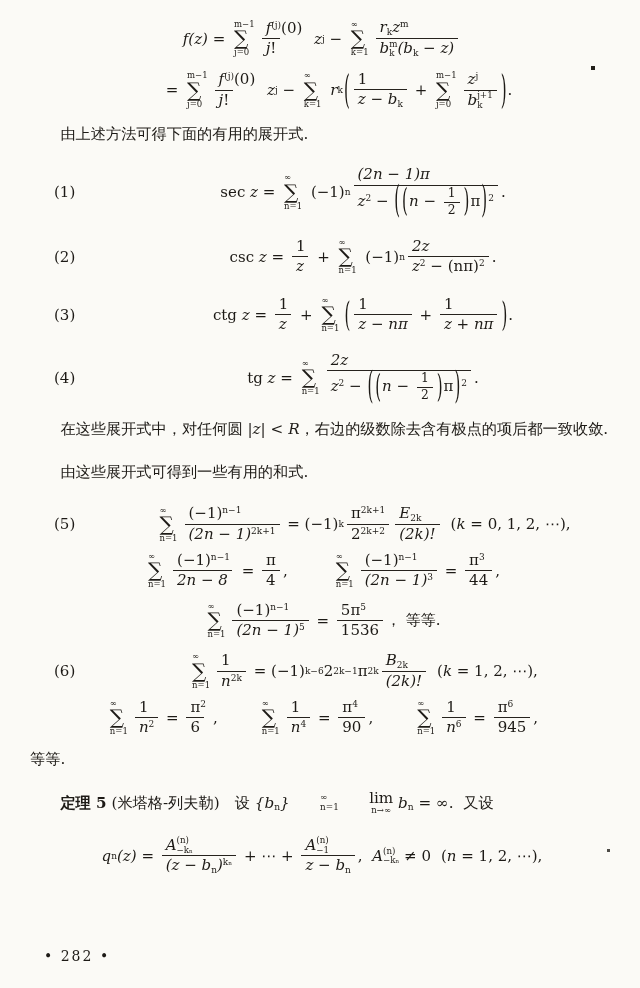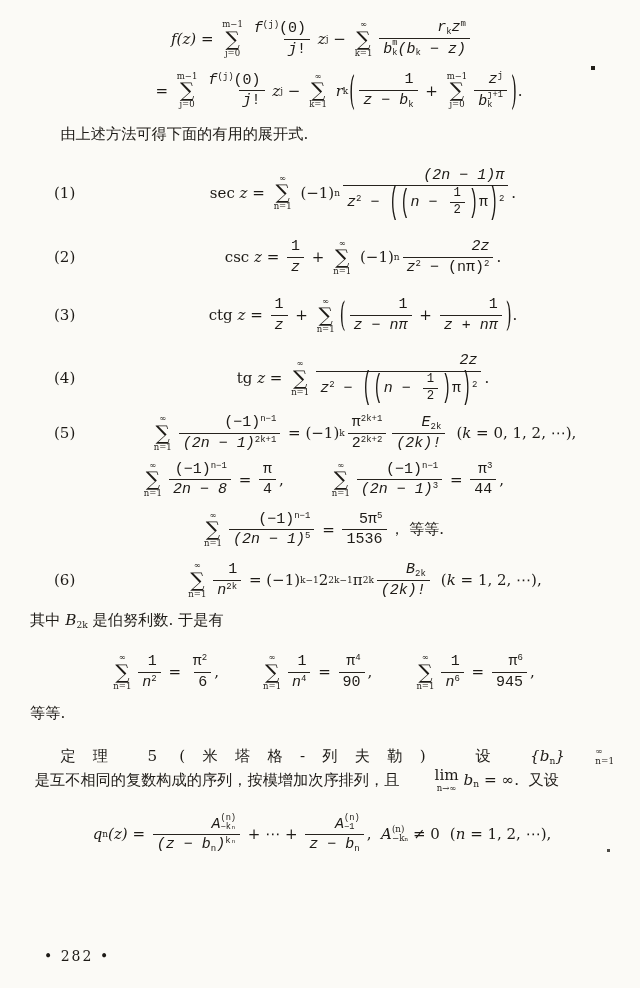--- a/index.html
+++ b/index.html
@@ -5,40 +5,40 @@
   html,body{margin:0;padding:0;}
   body{
     width:640px;height:988px;overflow:hidden;
     background:#fbfaf6;color:#1d1a16;
     font-family:"DejaVu Serif","Liberation Serif",serif;
   }
   .page{position:relative;width:640px;height:988px;box-sizing:border-box;
         padding:16px 26px 0 30px;}
   .mt{white-space:pre;}
   .it{font-style:italic;}
-  .bd{font-weight:normal;}
+  .bd{font-weight:bold;}
   
   .para{font-size:15.2px;line-height:1.5;margin:20px 0;text-align:justify;}
   .ind{text-indent:2em;}
   
   .eq{display:flex;align-items:center;justify-content:center;font-size:15px;}
   .eqrow{display:flex;align-items:center;font-size:15px;}
   .eqlab{flex:0 0 58px;padding-left:24px;box-sizing:content-box;font-style:normal;}
   .eqbody{flex:1;display:flex;align-items:center;justify-content:center;flex-wrap:nowrap;}
   
   .msup{font-size:0.6em;vertical-align:0.6em;white-space:pre;}
   .msub{font-size:0.6em;vertical-align:-0.3em;white-space:pre;}
   .mss{display:inline-flex;flex-direction:column;align-items:flex-start;
        font-size:0.58em;line-height:1.1;vertical-align:middle;font-style:normal;}
-  .mfrac{display:inline-flex;flex-direction:column;align-items:flex-end;
-         vertical-align:middle;margin:0 3px;font-family:Liberation Mono, monospace;}
+  .mfrac{display:inline-flex;flex-direction:column;align-items:flex-start;
+         vertical-align:middle;margin:0 3px;}
   .mfrac .mfrac{font-size:0.82em;}
   .fn,.fd{display:block;text-align:center;padding:0 4px;line-height:1.3;white-space:nowrap;}
   .fd{border-top:1.4px solid #26221d;}
-  .msum{display:inline-flex;flex-direction:column;align-items:center;
+  .msum{display:inline-flex;flex-direction:column;align-items:flex-start;
         vertical-align:middle;margin:0 4px;line-height:1;font-style:normal;}
   .slim{font-size:8.5px;line-height:1.1;font-style:normal;}
   .ssg{font-size:20px;line-height:0.95;}
   .mstk{display:inline-flex;flex-direction:column;align-items:center;
         vertical-align:middle;line-height:1;font-style:normal;}
   .stk-m{line-height:1.05;}
   .mpar{display:inline-block;transform:scaleY(1.9);margin:0 1px;font-style:normal;}
   .msp{display:inline-block;}
   
   .pagenum{position:absolute;left:44px;bottom:24px;font-size:14px;letter-spacing:2px;text-align:right;}
@@ -219,20 +219,22 @@
           <span class="fn"><span class="mt it">2z</span></span>
           <span class="fd"><span class="mt it">z</span><span class="mt msup">2</span><span class="mt"> − </span><span class="mpar" style="transform: scaleY(2.5);">(</span><span class="mpar" style="transform: scaleY(2.1);">(</span><span class="mt it">n − </span><span class="mfrac">
               <span class="fn"><span class="mt">1</span></span>
               <span class="fd"><span class="mt">2</span></span>
             </span><span class="mpar" style="transform: scaleY(2.1);">)</span><span class="mt">π</span><span class="mpar" style="transform: scaleY(2.5);">)</span><span class="mt msup">2</span></span>
         </span>
         <span class="mt">.</span>
       </span>
   </div>
 
+  <div class="para ind" style="margin-top:14px;"><span class="mt">在这些展开式中，对任何圆 </span><span class="mt it">|</span><span class="mt it">z</span><span class="mt it">|</span><span class="mt it"> &lt; </span><span class="mt it">R</span><span class="mt">，右边的级数除去含有极点的项后都一致收敛.</span></div>
+  <div class="para ind"><span class="mt">由这些展开式可得到一些有用的和式.</span></div>
 
   <div class="eqrow" style="margin-top:8px;">
     <span class="eqlab">(5)</span>
     <span class="eqbody">
         <span class="msum">
           <span class="slim">∞</span>
           <span class="ssg">∑</span>
           <span class="slim">n=1</span>
         </span>
         <span class="mfrac">
@@ -315,37 +317,36 @@
         <span class="msum">
           <span class="slim">∞</span>
           <span class="ssg">∑</span>
           <span class="slim">n=1</span>
         </span>
         <span class="mfrac">
           <span class="fn"><span class="mt">1</span></span>
           <span class="fd"><span class="mt it">n</span><span class="mt msup">2k</span></span>
         </span>
         <span class="mt"> = (−1)</span>
-        <span class="mt msup">k−1</span>
+        <span class="mt msup">k−6</span>
         <span class="mt">2</span>
         <span class="mt msup">2k−1</span>
         <span class="mt">π</span>
         <span class="mt msup">2k</span>
         <span class="mfrac">
           <span class="fn"><span class="mt it">B</span><span class="mt msub">2k</span></span>
           <span class="fd"><span class="mt it">(2k)!</span></span>
         </span>
         <span class="msp" style="width: 8px;"></span>
         <span class="mt">(</span>
         <span class="mt it">k</span>
         <span class="mt"> = 1, 2, ⋯),</span>
       </span>
   </div>
 
-  <div class="para" style="margin-top:8px;"><span class="mt">其中 </span><span class="mt it">B</span><span class="mt msub">2k</span><span class="mt"> 是伯努利数. 于是有</span></div>
 
   <div class="eq" style="margin-top:6px;">
       <span class="msum">
         <span class="slim">∞</span>
         <span class="ssg">∑</span>
         <span class="slim">n=1</span>
       </span>
       <span class="mfrac">
         <span class="fn"><span class="mt">1</span></span>
         <span class="fd"><span class="mt it">n</span><span class="mt msup">2</span></span>
@@ -388,21 +389,21 @@
         <span class="fd"><span class="mt">945</span></span>
       </span>
       <span class="mt">,</span>
     </div>
 
   <div class="para" style="margin-top:10px;"><span class="mt">等等.</span></div>
 
   <div class="para ind" style="margin-top:2px;"><span class="mt bd">定理 5</span><span class="mt"> (米塔格-列夫勒)　设 </span><span class="mt it">{</span><span class="mt it">b</span><span class="mt msub">n</span><span class="mt it">}</span><span class="mss">
         <span>∞</span>
         <span>n=1</span>
-      </span><span class="mt"> 是互不相同的复数构成的序列，按模增加次序排列，且 </span><span class="mstk">
+      </span><span class="mstk">
         <span class="stk-m">lim</span>
         <span class="slim">n→∞</span>
       </span><span class="mt it"> b</span><span class="mt msub">n</span><span class="mt"> = ∞.  又设</span></div>
 
   <div class="eq" style="margin-top:10px;">
       <span class="mt it">q</span>
       <span class="mt msub">n</span>
       <span class="mt it">(z) = </span>
       <span class="mfrac">
         <span class="fn"><span class="mt it">A</span><span class="mss">

